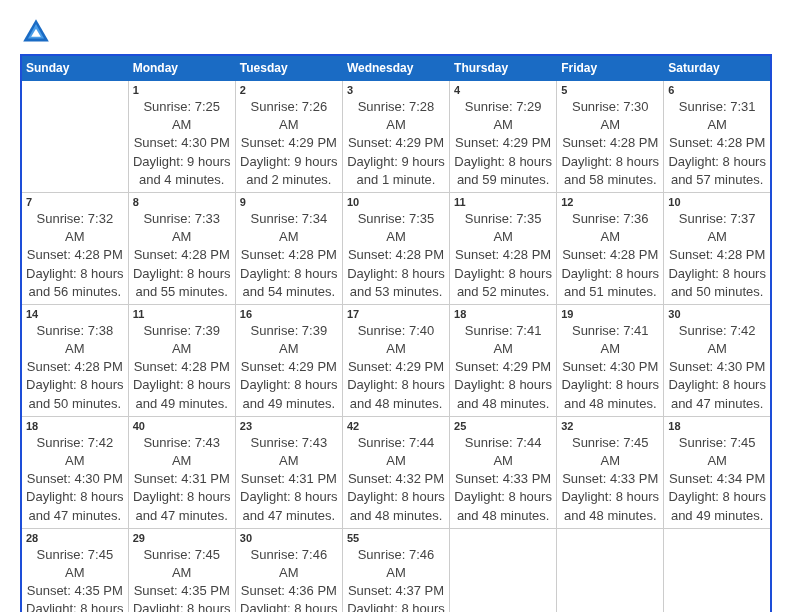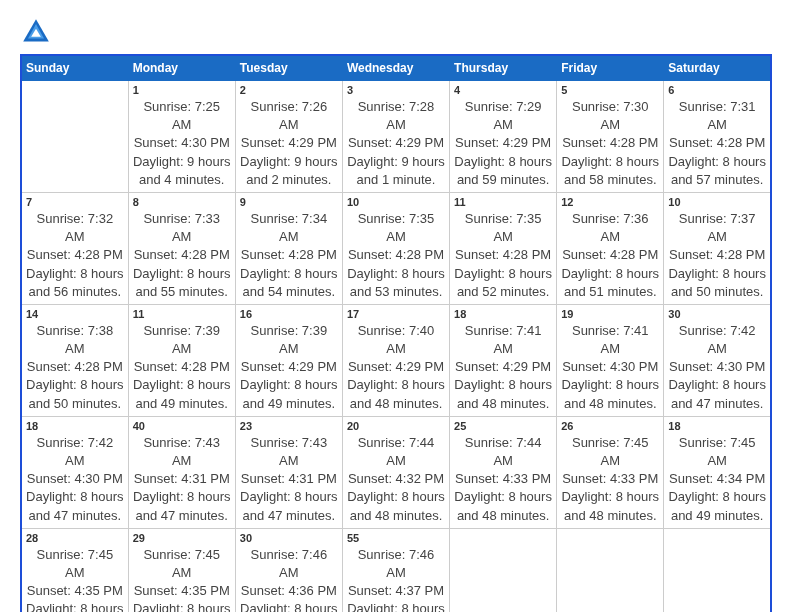--- a/index.html
+++ b/index.html
@@ -236,29 +236,29 @@
           </td>
           <td>
             <span class="day-number">40</span>
             <div class="day-info">Sunrise: 7:43 AM<br>Sunset: 4:31 PM<br>Daylight: 8 hours<br>and 47 minutes.</div>
           </td>
           <td>
             <span class="day-number">23</span>
             <div class="day-info">Sunrise: 7:43 AM<br>Sunset: 4:31 PM<br>Daylight: 8 hours<br>and 47 minutes.</div>
           </td>
           <td>
-            <span class="day-number">20</span>
+            <span class="day-number">42</span>
             <div class="day-info">Sunrise: 7:44 AM<br>Sunset: 4:32 PM<br>Daylight: 8 hours<br>and 48 minutes.</div>
           </td>
           <td>
             <span class="day-number">25</span>
             <div class="day-info">Sunrise: 7:44 AM<br>Sunset: 4:33 PM<br>Daylight: 8 hours<br>and 48 minutes.</div>
           </td>
           <td>
-            <span class="day-number">26</span>
+            <span class="day-number">32</span>
             <div class="day-info">Sunrise: 7:45 AM<br>Sunset: 4:33 PM<br>Daylight: 8 hours<br>and 48 minutes.</div>
           </td>
           <td>
             <span class="day-number">18</span>
             <div class="day-info">Sunrise: 7:45 AM<br>Sunset: 4:34 PM<br>Daylight: 8 hours<br>and 49 minutes.</div>
           </td>
         </tr>
         <tr class="week-row">
           <td>
             <span class="day-number">28</span>

